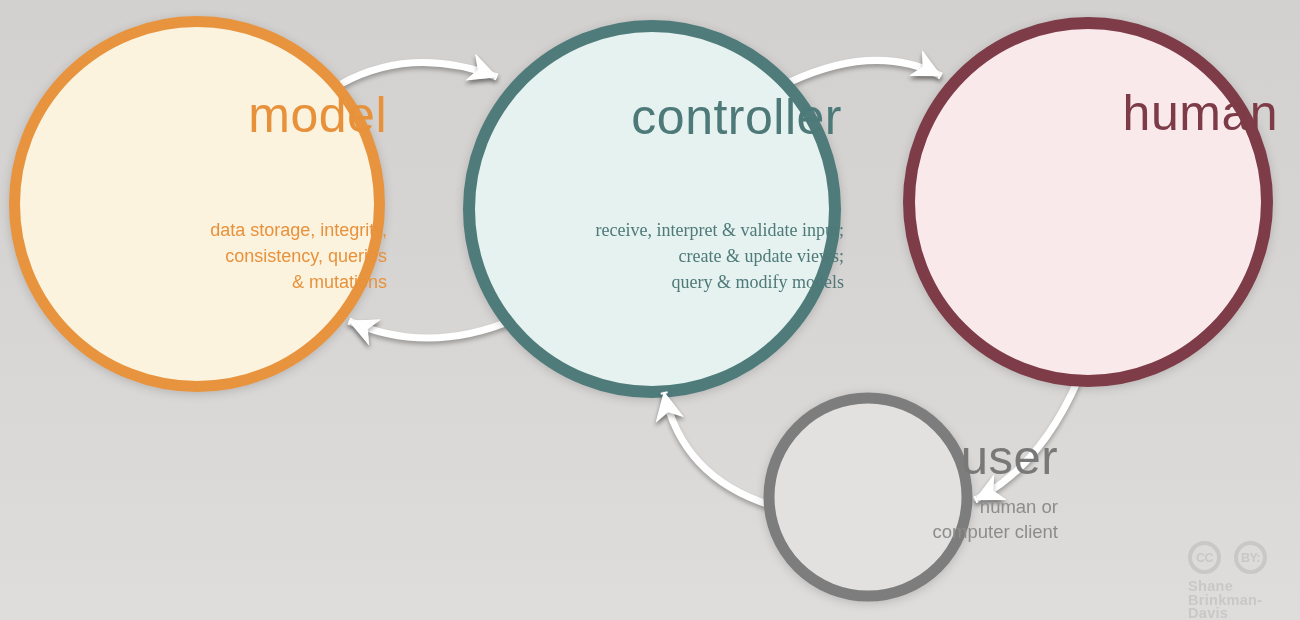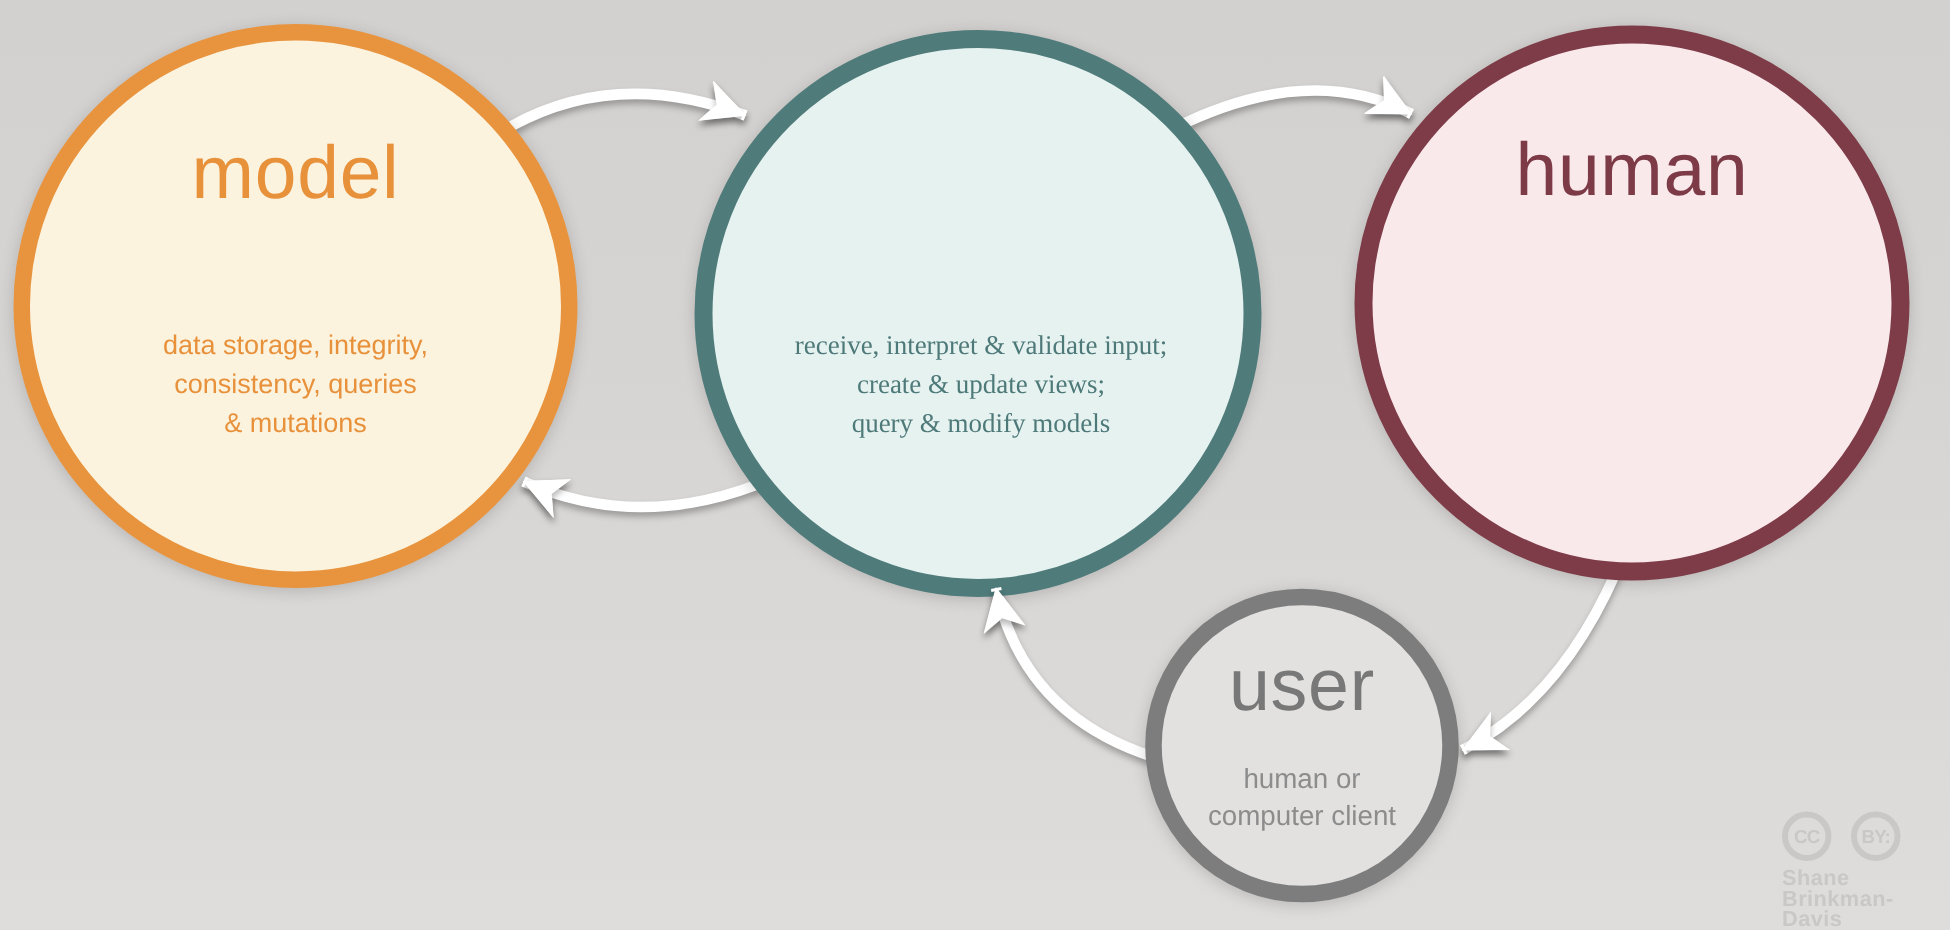--- a/index.html
+++ b/index.html
@@ -18,34 +18,34 @@
   .circles { filter: drop-shadow(0 2px 5px rgba(0,0,0,0.16)); }
 
   .c-model      { fill: #FCF3DF; stroke: #E8943E; stroke-width: 11; }
   .c-controller { fill: #E5F2F0; stroke: #4F7B7A; stroke-width: 12; }
   .c-view       { fill: #FAE9EB; stroke: #7D3C47; stroke-width: 12; }
   .c-user       { fill: #E2E1E0; stroke: #7D7D7D; stroke-width: 11; }
 
   .node-title, .node-desc {
     position: absolute;
     width: 380px;
-    text-align: center;
+    text-align: right;
     white-space: pre-line;
   }
   .node-title { font-size: 50px; line-height: 50px; letter-spacing: 0.5px; }
   .node-desc  { font-size: 18px;  line-height: 26px; }
 
   .t-model      { color: #E8913B; left: 7px;   top: 90px; }
   .d-model      { color: #E8913B; left: 7px;   top: 217px; }
   .t-controller { color: #4E7979; left: 462px; top: 92px; }
   .d-controller { color: #4E7979; left: 464px; top: 217px; font-family: Liberation Serif, serif; }
   .t-view       { color: #7C3B46; left: 898px; top: 88px; }
   .d-view       { color: #7C3B46; left: 898px; top: 230px; }
   .t-user       { color: #787878; left: 678px; top: 432px; font-size: 49px; }
-  .d-user       { color: #8C8C8C; left: 678px; top: 506px; font-size: 18.5px; line-height: 25px; }
+  .d-user       { color: #8C8C8C; left: 678px; top: 494px; font-size: 18.5px; line-height: 25px; }
 
   .attribution {
     position: absolute;
     left: 1188px;
     top: 541px;
     color: #C9C8C7;
     user-select: none;
   }
   .badges { display: flex; gap: 13px; align-items: center; }
   .badge {
@@ -95,20 +95,21 @@
       <path class="flow" d="M 976.8 499.1 L 975 500" marker-end="url(#head)"></path>
       <path class="flow" d="M 664.4 394 L 664 392" marker-end="url(#head)"></path>
     </g>
   </svg>
 
   <div class="node-title t-model">model</div>
   <div class="node-desc d-model">data storage, integrity,
 consistency, queries
 &amp; mutations</div>
 
+  <div class="node-title t-controller">controller</div>
   <div class="node-desc d-controller">receive, interpret &amp; validate input;
 create &amp; update views;
 query &amp; modify models</div>
 
   <div class="node-title t-view">human</div>
 
   <div class="node-title t-user">user</div>
   <div class="node-desc d-user">human or
 computer client</div>
 

